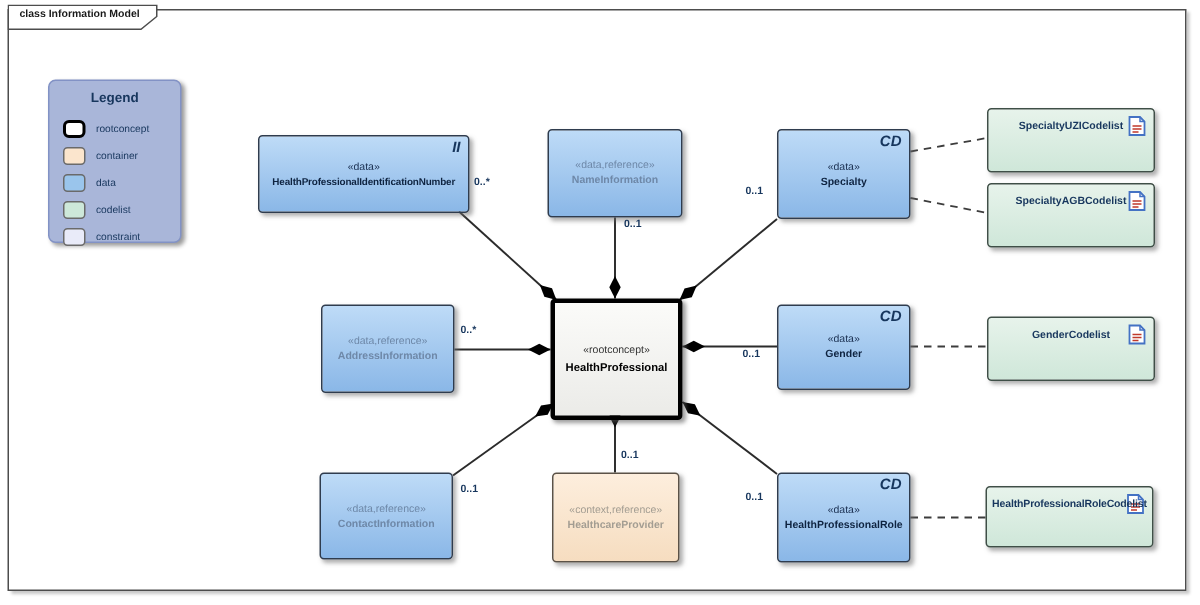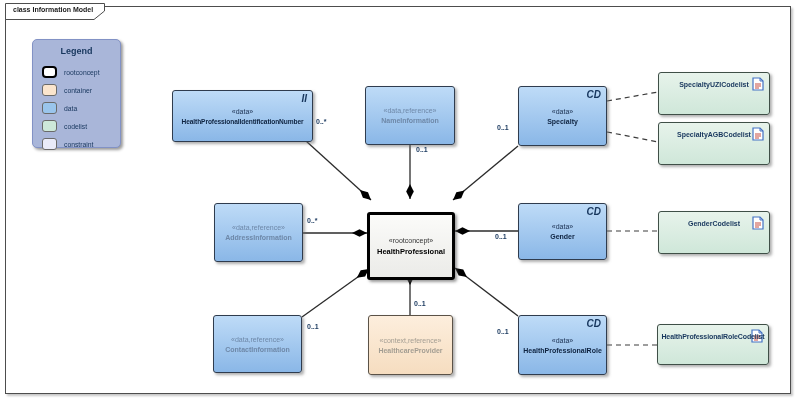--- a/index.html
+++ b/index.html
@@ -13,21 +13,21 @@
     position:absolute; left:5px; top:6px; width:786px; height:388px;
     border:1px solid #4d4d4d; box-shadow:2px 2px 2px #c7c7c7;
   }
   .tab-shape { position:absolute; left:5px; top:3px; }
   .tab-label {
     position:absolute; left:13px; top:6px; font-size:7px; font-weight:bold; color:#1a1a1a;
     white-space:nowrap;
   }
   
   .legend {
-    position:absolute; left:32px; top:39px; width:89px; height:109px;
+    position:absolute; left:32px; top:53px; width:89px; height:109px;
     background:#a9b6d9; border:1px solid #8292c5; border-radius:5px;
     box-shadow:2px 2px 3px #9b9b9b;
   }
   .legend-title { text-align:center; margin-top:6px; font-size:9px; font-weight:bold; color:#17365d; }
   .legend-rows { margin:7px 0 0 9px; }
   .legend-row { display:flex; align-items:center; gap:7px; height:18px; }
   .swatch { width:15px; height:12px; border-radius:3px; border:1px solid #6a6a6a; flex:0 0 auto; }
   .sw-rootconcept { background:#ffffff; border:2px solid #000; border-radius:4px; }
   .sw-container  { background:#fbe5cd; }
   .sw-data       { background:#9ac5ec; }
@@ -146,21 +146,21 @@
     <span class="corner-tag">CD</span>
     <span class="stereo">«data»</span>
     <span class="name">Specialty</span>
   </div>
 
   <div class="box blue muted-text" style="left:214px; top:203px; width:89px; height:59px;">
     <span class="stereo">«data,reference»</span>
     <span class="name">AddressInformation</span>
   </div>
 
-  <div class="box root-box" style="left:367px; top:212px; width:88px; height:68px;">
+  <div class="box root-box" style="left:367px; top:199px; width:88px; height:81px;">
     <span class="stereo">«rootconcept»</span>
     <span class="name">HealthProfessional</span>
   </div>
 
   <div class="box blue dark-text" style="left:518px; top:203px; width:89px; height:57px;">
     <span class="corner-tag">CD</span>
     <span class="stereo">«data»</span>
     <span class="name">Gender</span>
   </div>
 

